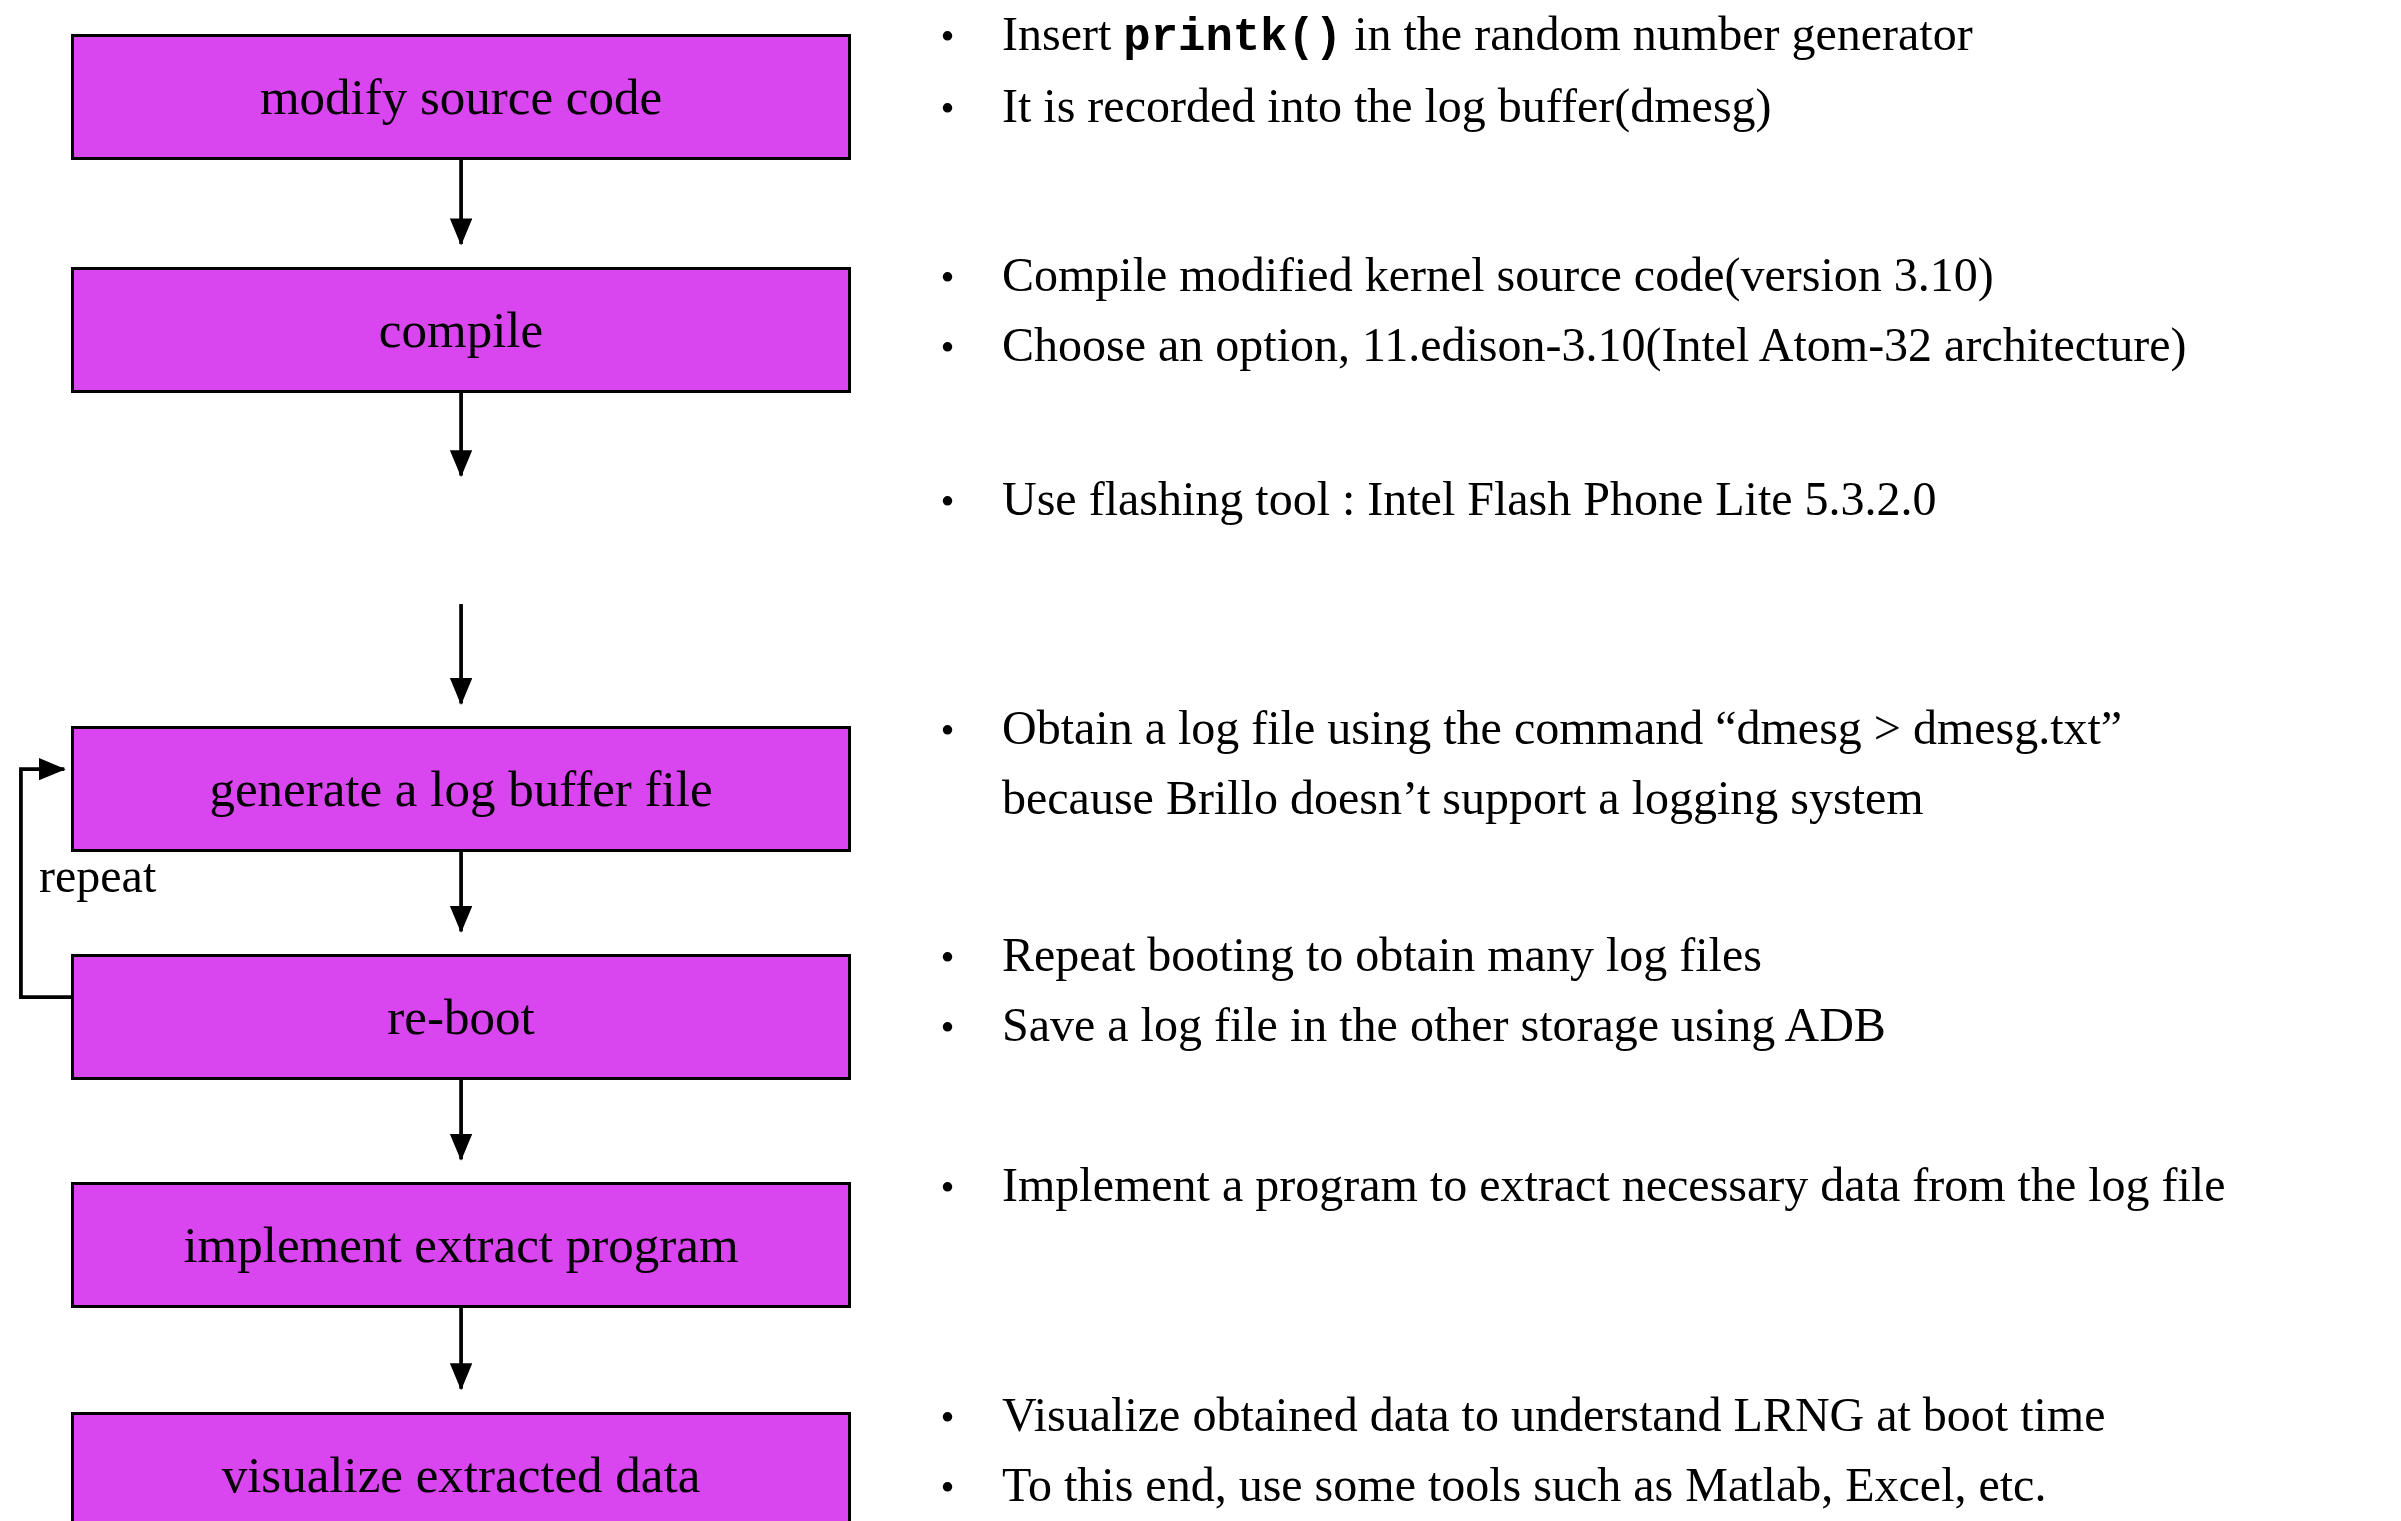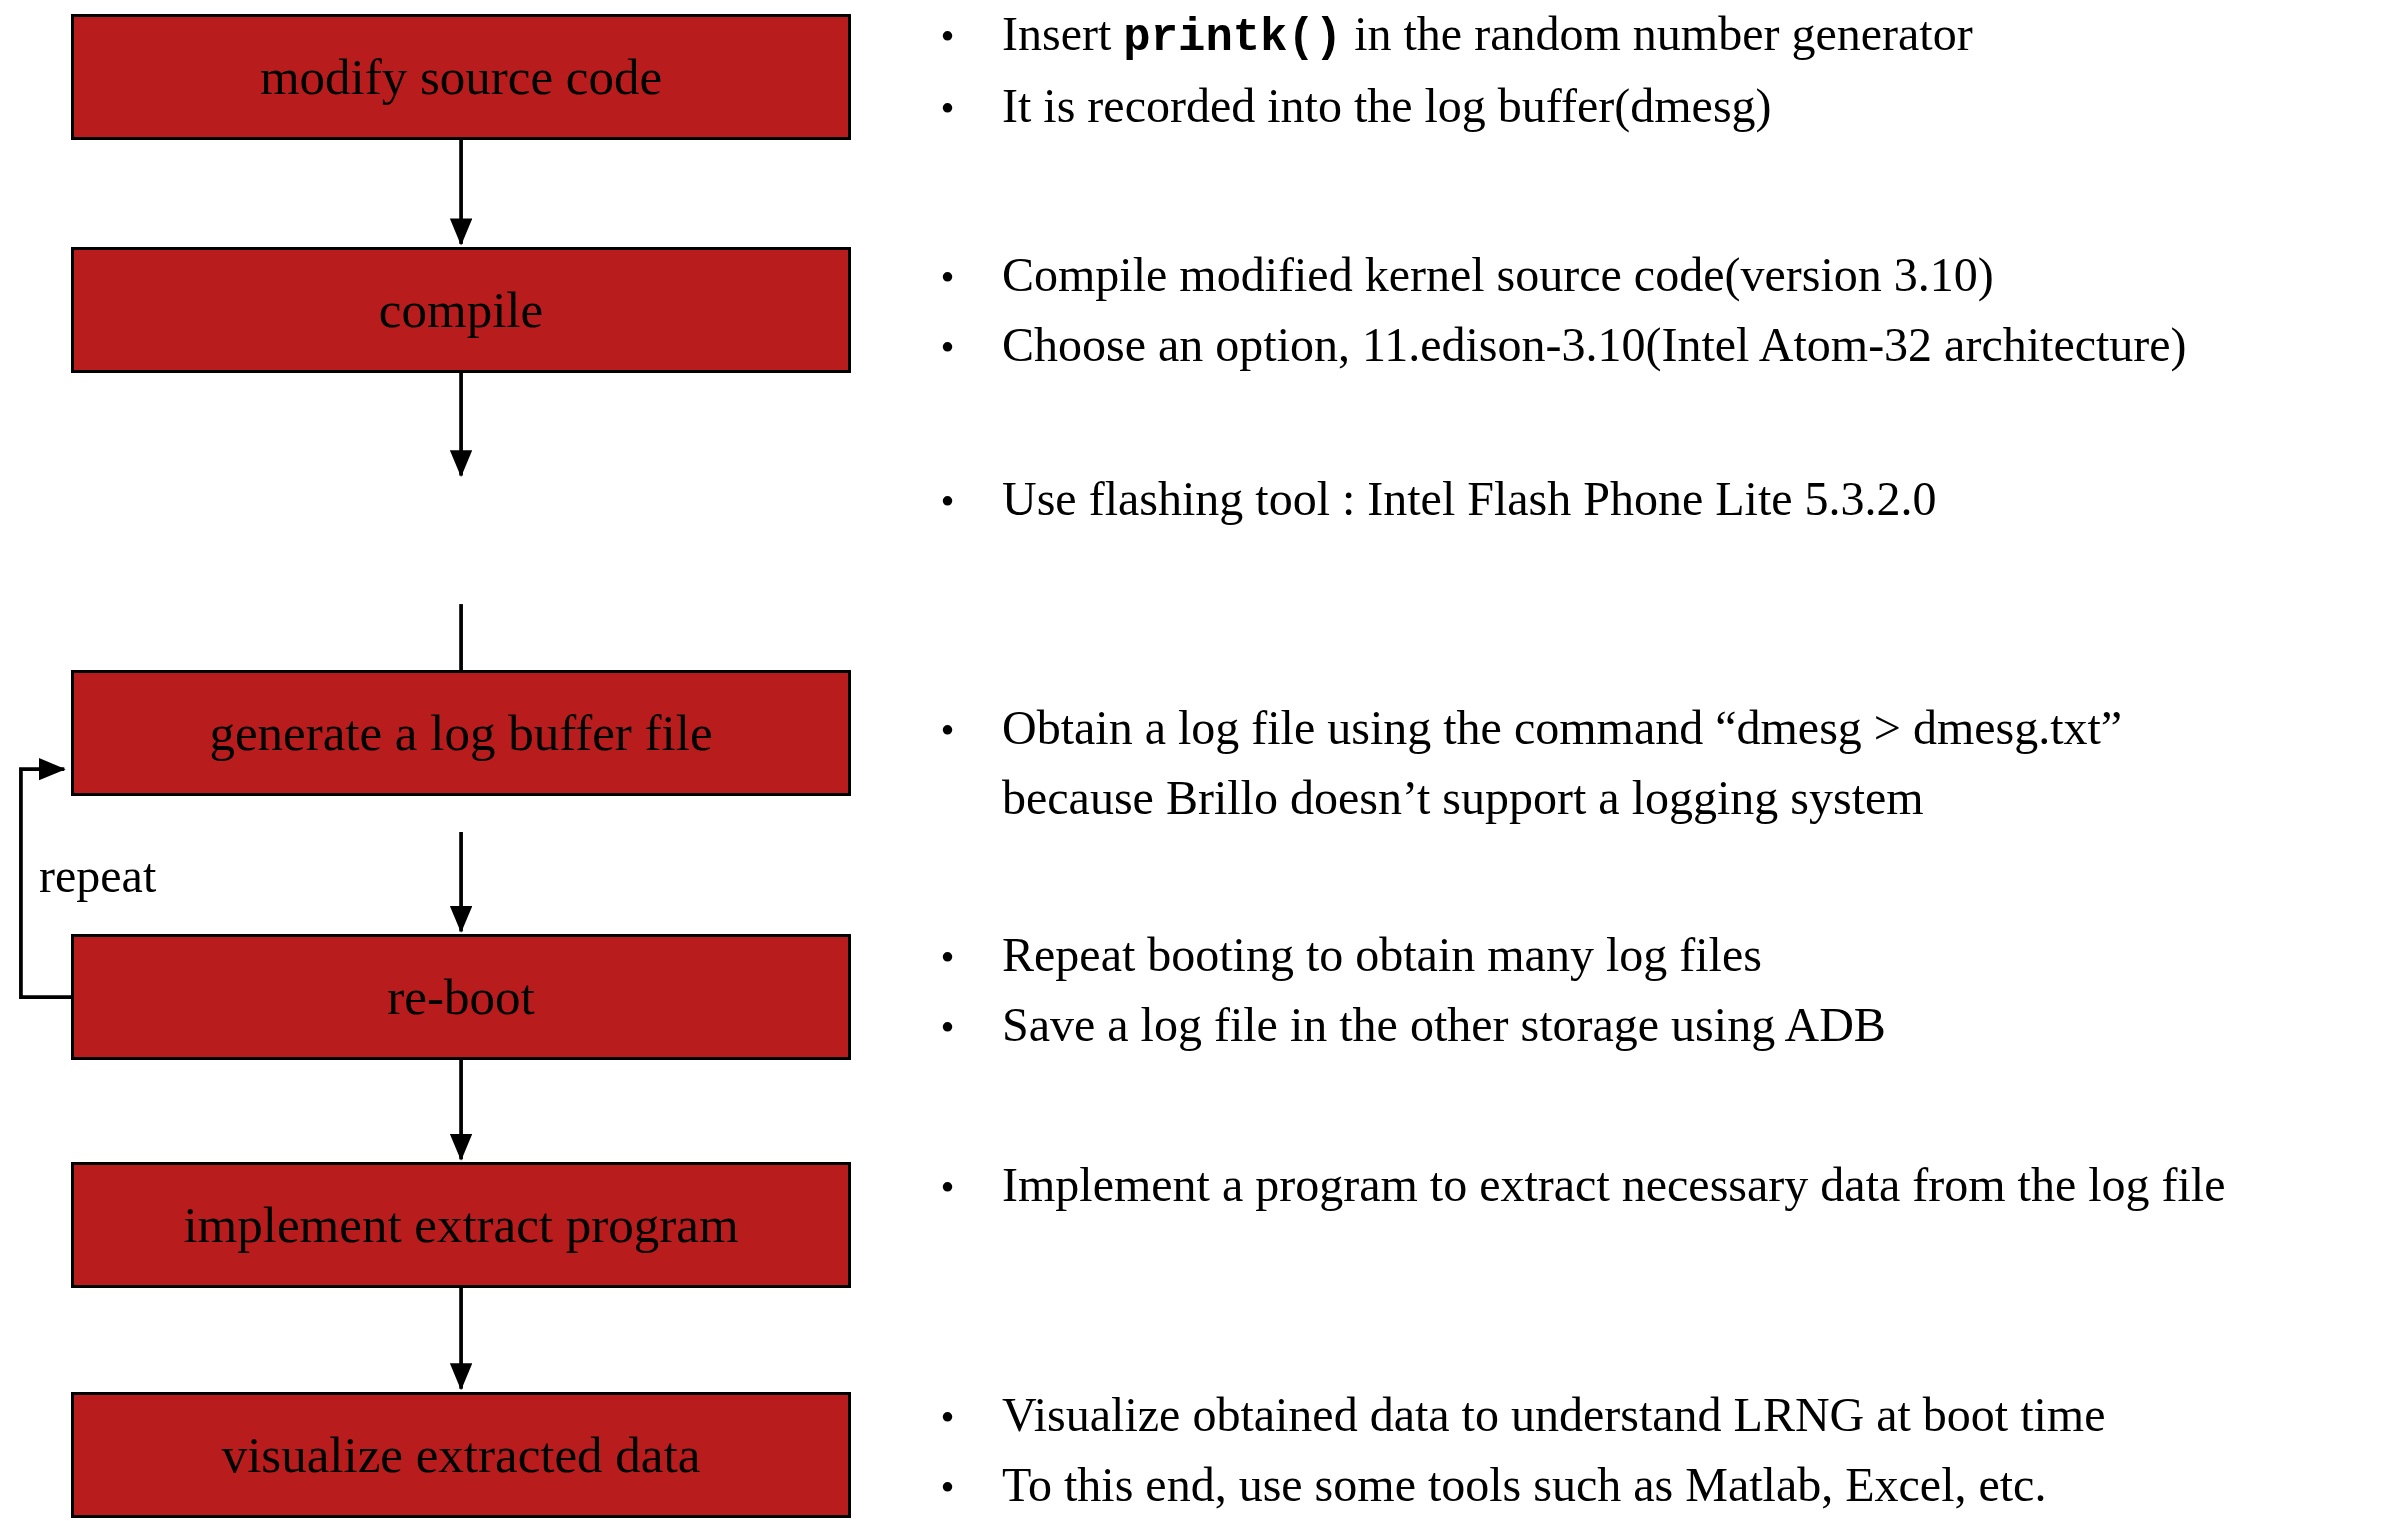--- a/index.html
+++ b/index.html
@@ -24,24 +24,25 @@
     stroke: #000000;
     stroke-width: 5;
     fill: none;
   }
   .box {
     position: absolute;
     left: 71px;
     width: 780px;
     height: 126px;
     border: 3.7px solid #000000;
-    background: #b91c1c;
+    background: #d946ef;
     display: flex;
     align-items: center;
     justify-content: center;
+    margin-top: 20px;
   }
   .box-label {
     font-size: 51px;
     white-space: nowrap;
   }
   .repeat-label {
     position: absolute;
     left: 39px;
     top: 848px;
     font-size: 48px;
@@ -91,21 +92,21 @@
     <line class="flow-line" x1="617" y1="1723" x2="617" y2="1858" marker-end="url(#arrowhead)"></line>
     <polyline class="flow-line" points="95,1334 28,1334 28,1029 86,1029" marker-end="url(#arrowhead)"></polyline>
   </svg>
 
   <div class="box" style="top:13.5px">
     <span class="box-label">modify source code</span>
   </div>
   <div class="box" style="top:247px">
     <span class="box-label">compile</span>
   </div>
-  <div class="box" style="top:670px">
+  <div class="box" style="top:706px">
     <span class="box-label">generate a log buffer file</span>
   </div>
   <div class="box" style="top:1162px">
     <span class="box-label">implement extract program</span>
   </div>
   <div class="box" style="top:934px">
     <span class="box-label">re-boot</span>
   </div>
   <div class="box" style="top:1392px">
     <span class="box-label">visualize extracted data</span>

